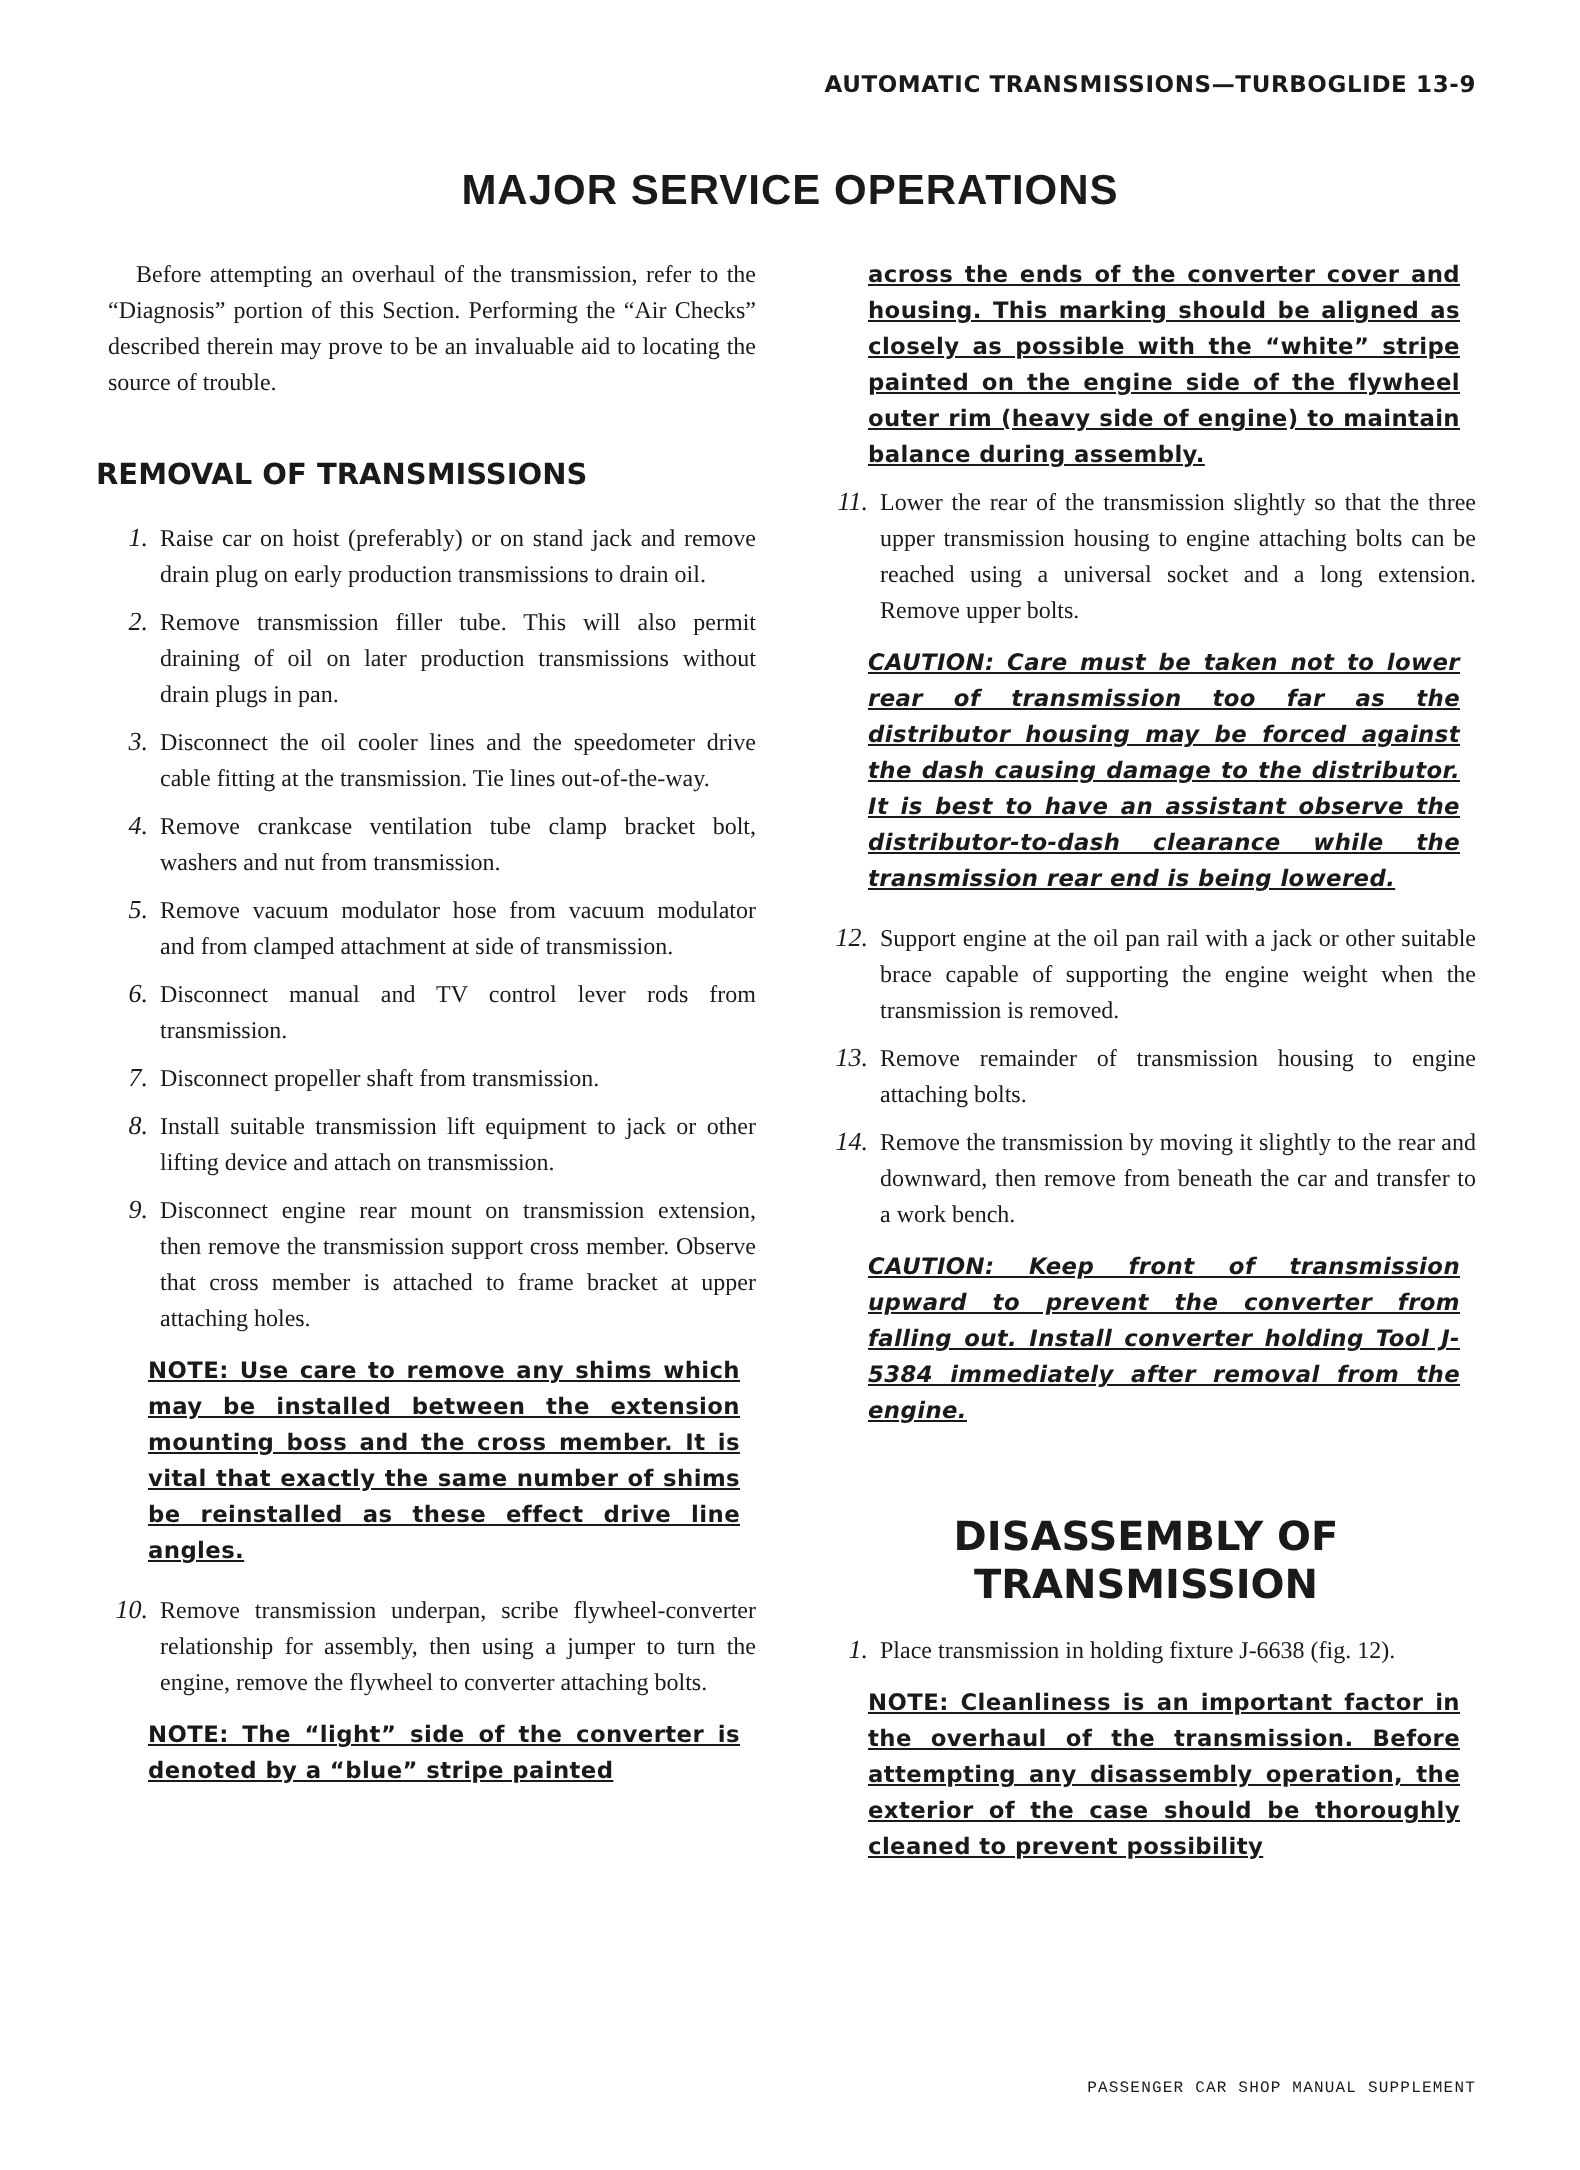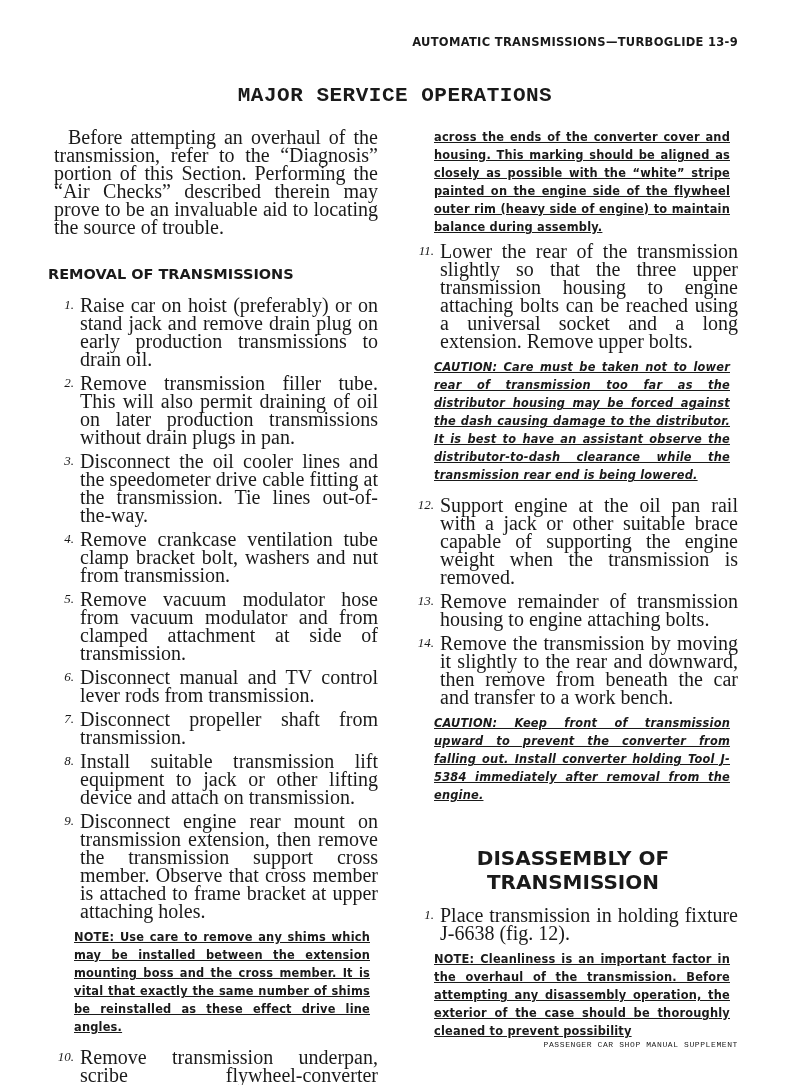--- a/index.html
+++ b/index.html
@@ -4,27 +4,27 @@
   <style>
     html, body { margin: 0; padding: 0; background: #ffffff; }
     body { width: 790px; height: 1085px; position: relative; overflow: hidden; color: #1a1a1a; }
     .page { position: absolute; left: 0; top: 0; width: 790px; height: 1044px; }
     .running-head {
       position: absolute; top: 35px; right: 52px;
       font-family: "DejaVu Sans", sans-serif; font-weight: bold; font-size: 11.5px; letter-spacing: 0.3px;
     }
     .main-title {
       position: absolute; top: 84px; left: 0; width: 790px; text-align: center;
-      font-family: Liberation Mono, monospace; font-weight: bold; font-size: 21px; letter-spacing: 0.5px;
+      font-family: Liberation Sans, sans-serif; font-weight: bold; font-size: 21px; letter-spacing: 0.5px;
     }
     .col { position: absolute; top: 128px; }
     .col-left { left: 48px; width: 330px; }
     .col-right { left: 408px; width: 330px; }
     .serif {
-      font-family: "Liberation Serif", serif; font-size: 20px; line-height: 18px; text-align: justify;
+      font-family: "Liberation Serif", serif; font-size: 12px; line-height: 18px; text-align: justify;
     }
     .intro { text-indent: 14px; margin: 0 0 30px 6px; }
     .section-heading {
       font-family: "DejaVu Sans", sans-serif; font-weight: bold; font-size: 14.5px; margin: 0 0 14px 0;
     }
     .section-heading.center { text-align: center; line-height: 24px; font-size: 20px; margin: 0 0 12px 0; }
     ol.steps { list-style: none; margin: 0; padding: 0; }
     ol.steps li { display: flex; margin-bottom: 6px; }
     .num { width: 26px; flex: 0 0 26px; text-align: right; padding-right: 6px; font-family: "Liberation Serif", serif; font-size: 13px; line-height: 18px; font-style: italic; }
     .body { flex: 1; }

